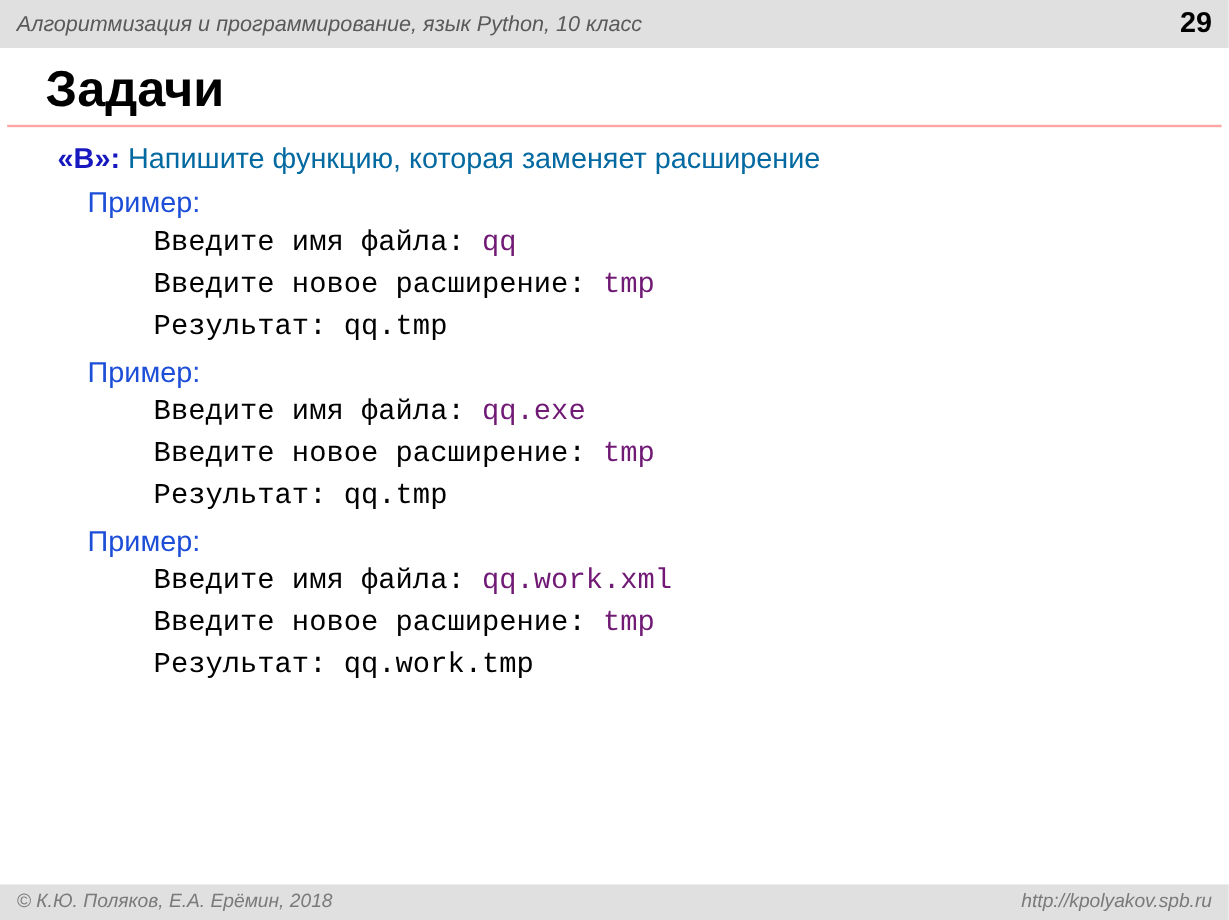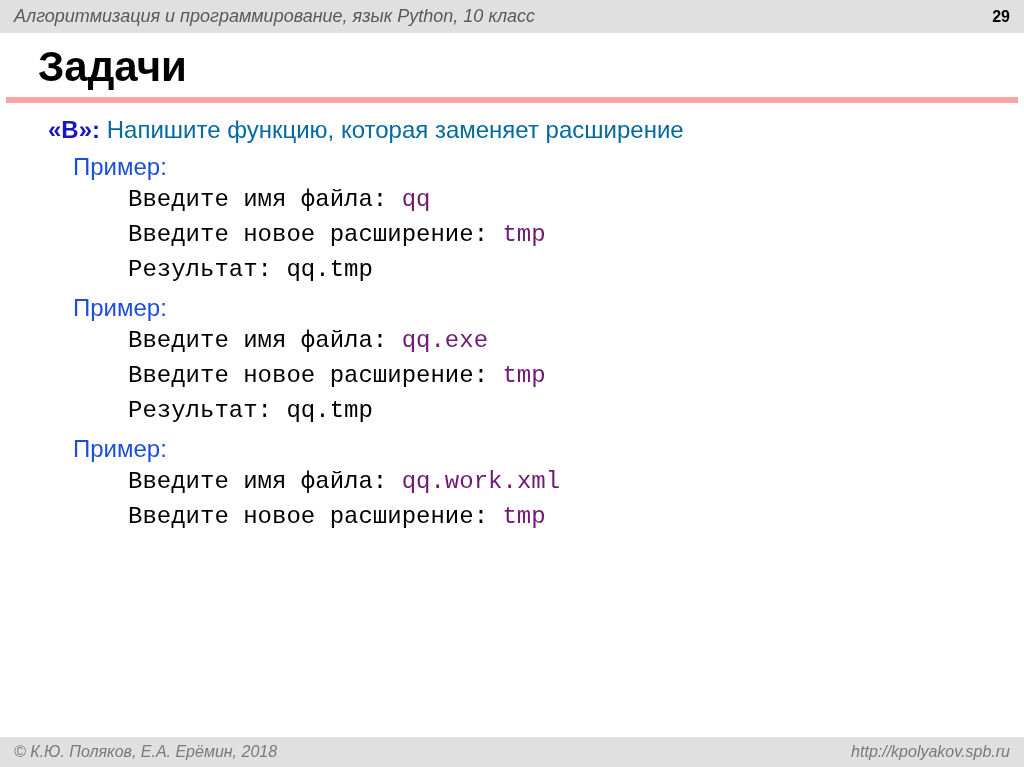--- a/index.html
+++ b/index.html
@@ -18,27 +18,27 @@
       color: #5a5a5a;
       font-size: 18px;
       display: flex;
       justify-content: space-between;
       align-items: center;
     }
     .page-num {
       font-weight: bold;
       font-style: normal;
       color: #000;
-      font-size: 16px;
+      font-size: 24px;
     }
     .title {
       font-size: 42px;
       font-weight: bold;
       padding: 10px 16px 6px 32px;
-      border-bottom: 6px solid #fca5a5;
+      border-bottom: 2px solid #fca5a5;
       margin: 0 6px 10px 6px;
     }
     .content {
       padding: 0 30px 0 48px;
       font-size: 24px;
       line-height: 1.4;
     }
     .task-label {
       color: #1818c0;
       font-weight: bold;
@@ -113,18 +113,21 @@
     <span>Результат: </span><span>qq.tmp</span>
   </div>
 
   <div class="example-label">Пример:</div>
   <div class="mono-line">
     <span>Введите имя файла: </span><span class="red">qq.work.xml</span>
   </div>
   <div class="mono-line">
     <span>Введите новое расширение: </span><span class="red">tmp</span>
   </div>
+  <div class="mono-line">
+    <span>Результат: </span><span>qq.work.tmp</span>
+  </div>
 </div>
 
 <div class="footer">
   <span>© К.Ю. Поляков, Е.А. Ерёмин, 2018</span>
   <span>http://kpolyakov.spb.ru</span>
 </div>
 
 </body></html>

